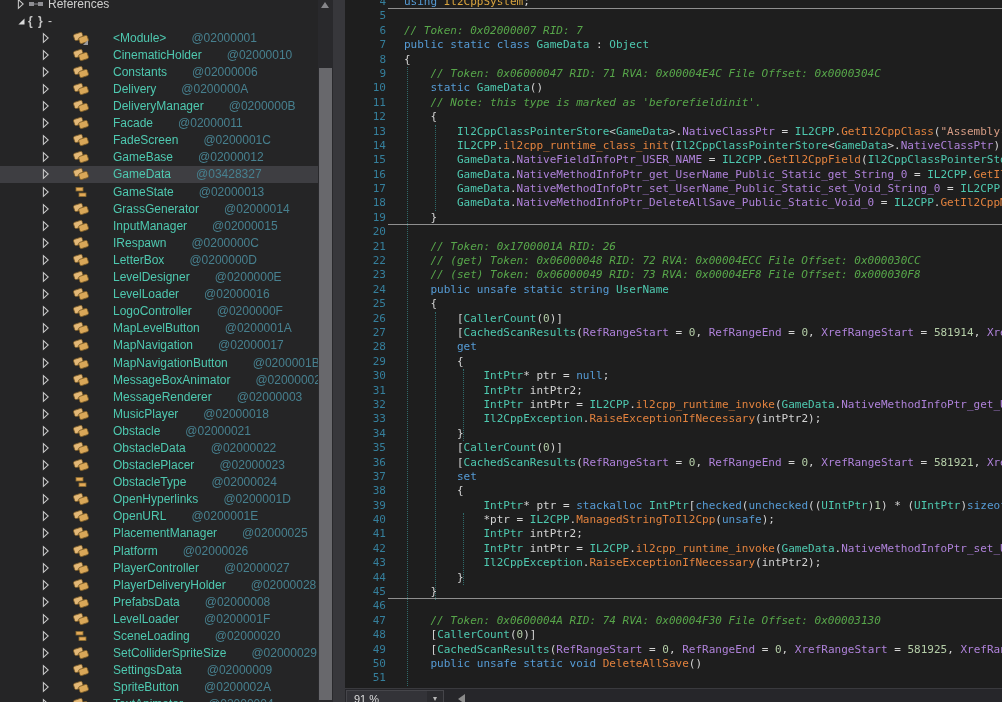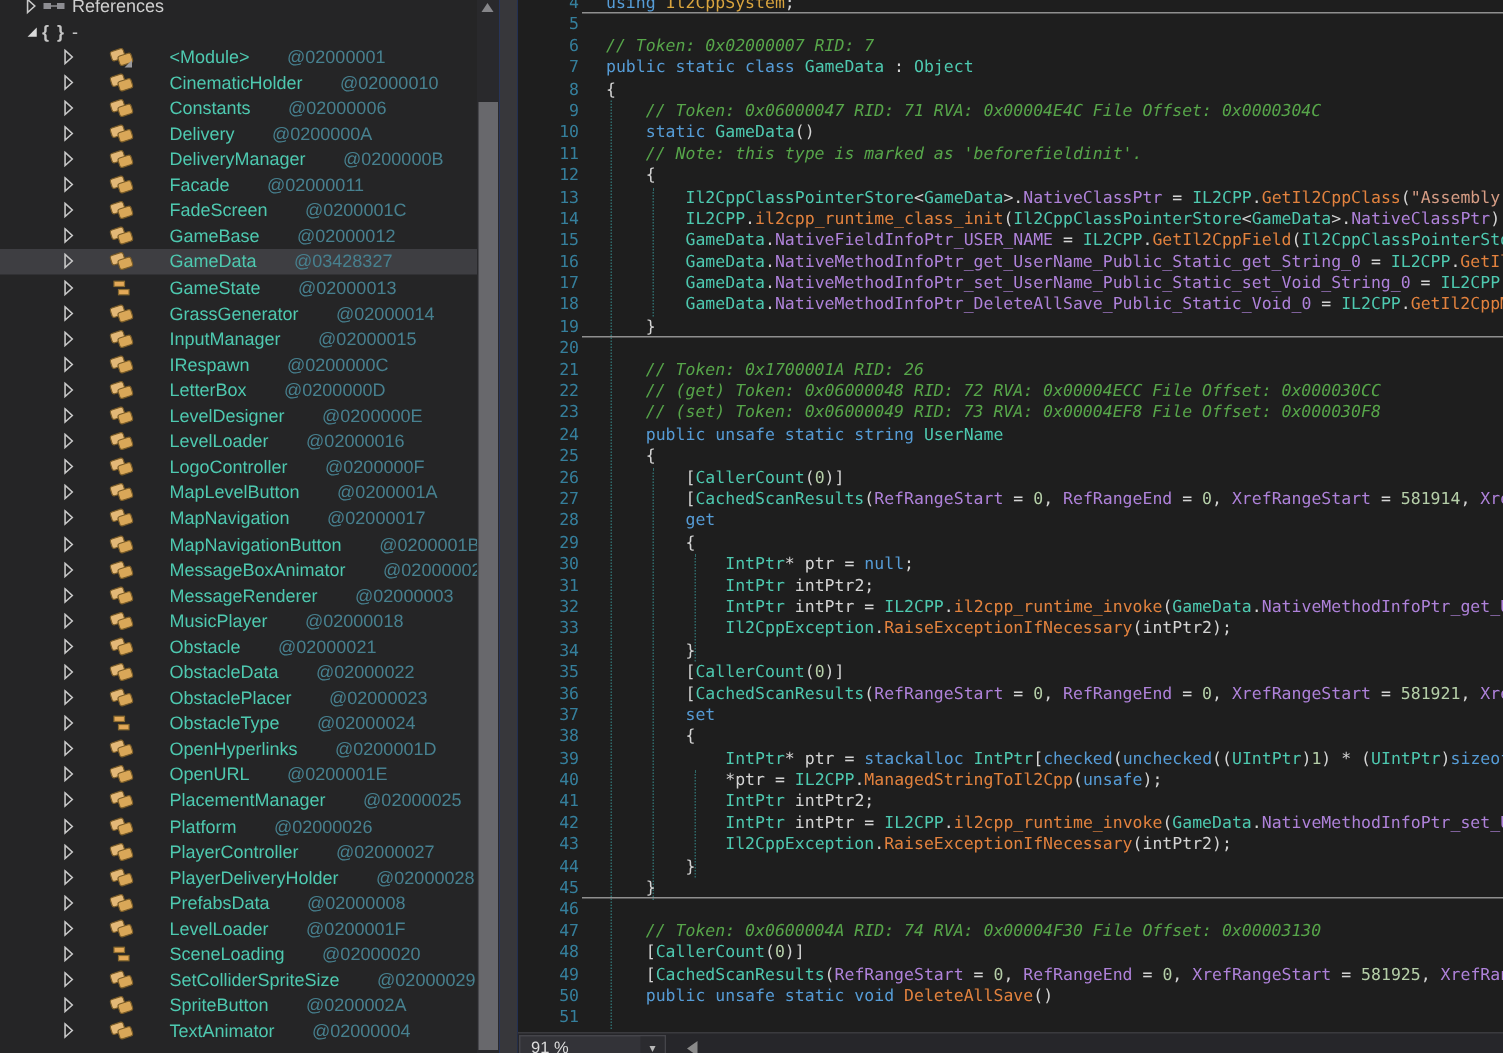--- a/index.html
+++ b/index.html
@@ -711,20 +711,37 @@
           <span class="ticon">
             <svg width="16" height="16" viewBox="0 0 16 16">
               <g transform="rotate(-18 8 8)">
                 <rect x="1.5" y="2.5" width="9" height="6.5" rx="1.5" fill="#E3B877" stroke="#7A5C28" stroke-width="0.8"></rect>
                 <rect x="5.5" y="7" width="9" height="6.5" rx="1.5" fill="#D9A758" stroke="#7A5C28" stroke-width="0.8"></rect>
               </g>
             </svg>
           </span>
           <span class="tlabel typ">SetColliderSpriteSize</span>
           <span class="taddr">@02000029</span>
+        </div>
+        <div class="trow lv1">
+          <span class="arrow">
+            <svg width="14" height="14" viewBox="0 0 16 16">
+              <path d="M5 3 L10.5 8 L5 13 Z" fill="none" stroke="#C8C8C8" stroke-width="1.2"></path>
+            </svg>
+          </span>
+          <span class="ticon">
+            <svg width="16" height="16" viewBox="0 0 16 16">
+              <g transform="rotate(-18 8 8)">
+                <rect x="1.5" y="2.5" width="9" height="6.5" rx="1.5" fill="#E3B877" stroke="#7A5C28" stroke-width="0.8"></rect>
+                <rect x="5.5" y="7" width="9" height="6.5" rx="1.5" fill="#D9A758" stroke="#7A5C28" stroke-width="0.8"></rect>
+              </g>
+            </svg>
+          </span>
+          <span class="tlabel typ">SettingsData</span>
+          <span class="taddr">@02000009</span>
         </div>
         <div class="trow lv1">
           <span class="arrow">
             <svg width="14" height="14" viewBox="0 0 16 16">
               <path d="M5 3 L10.5 8 L5 13 Z" fill="none" stroke="#C8C8C8" stroke-width="1.2"></path>
             </svg>
           </span>
           <span class="ticon">
             <svg width="16" height="16" viewBox="0 0 16 16">
               <g transform="rotate(-18 8 8)">

